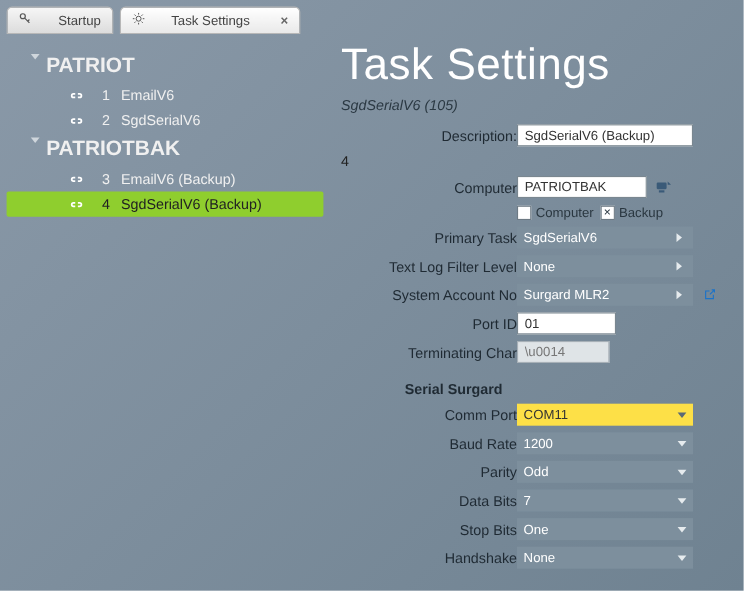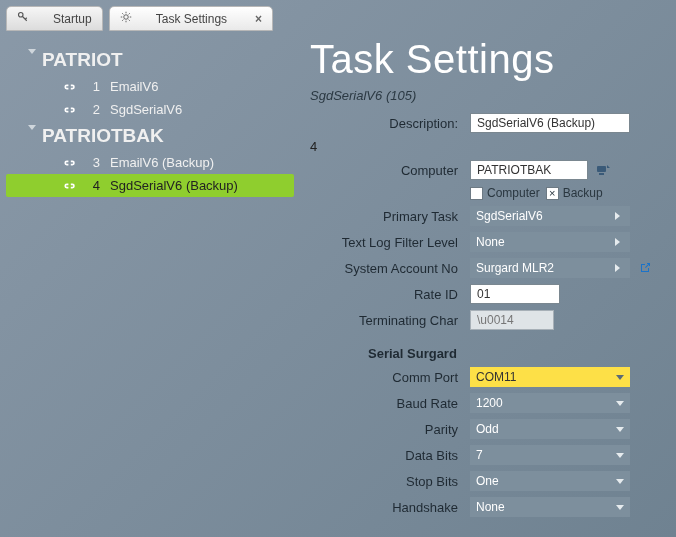--- a/index.html
+++ b/index.html
@@ -24,21 +24,21 @@
 .tree-item .idx { width: 12px; text-align: right; }
 .tree-item .chain { display: inline-flex; }
 .tree-item .chain svg { width: 16px; height: 12px; }
 
 
 .panel { flex: 1; padding: 0 14px 10px 10px; overflow: auto; }
 .panel h1 { font-size: 40px; font-weight: 300; color: #ffffff; margin: 6px 0 6px 0; letter-spacing: .5px; }
 .sub { font-style: italic; color: #2b3943; font-size: 13px; margin-bottom: 10px; }
 
 .row { display: flex; align-items: center; margin-bottom: 6px; }
-.row .lbl { width: 160px; text-align: right; padding-right: 12px; font-size: 13px; color: #1f2a33; }
+.row .lbl { width: 160px; text-align: right; font-size: 13px; color: #1f2a33; }
 .row .val { display: flex; align-items: center; gap: 6px; }
 
 input.txt { width: 160px; height: 20px; border: 1px solid #7a8790; background: #fff; padding: 0 6px; font-size: 12px; color: #333; }
 input.txt.ro { background: #dfe4e7; color: #777; border-color: #a7b0b7; }
 .select { width: 160px; height: 20px; background: #7d8f9d; color: #fff; display: flex; align-items: center; justify-content: space-between; padding: 0 6px; font-size: 12px; cursor: pointer; border: none; }
 .select .arrow { width: 0; height: 0; border-left: 4px solid transparent; border-right: 4px solid transparent; border-top: 5px solid #e6ebee; }
 .select.light { background: #fde047; color: #333; }
 .select.light .arrow { border-top-color: #5a6a77; }
 
 .chk { display: inline-flex; align-items: center; gap: 4px; font-size: 12px; color: #2a3740; }
@@ -209,21 +209,21 @@
           </div>
         <span class="icon-btn">
           <svg viewBox="0 0 16 16">
               <path d="M4 4h4v1H5v6h6V8h1v4H4V4zm6-1h3v3h-1V4.7L8.7 8 8 7.3 11.3 4H10V3z" fill="#1b73c9"></path>
             </svg>
         </span>
       </div>
     </div>
 
     <div class="row">
-      <div class="lbl">Rate ID</div>
+      <div class="lbl">Port ID</div>
       <div class="val">
           <input class="txt" style="width: 90px;" value="01">
         </div>
     </div>
 
     <div class="row">
       <div class="lbl">Terminating Char</div>
       <div class="val">
           <input class="txt ro" style="width: 84px;" readonly="" value="\u0014">
         </div>

